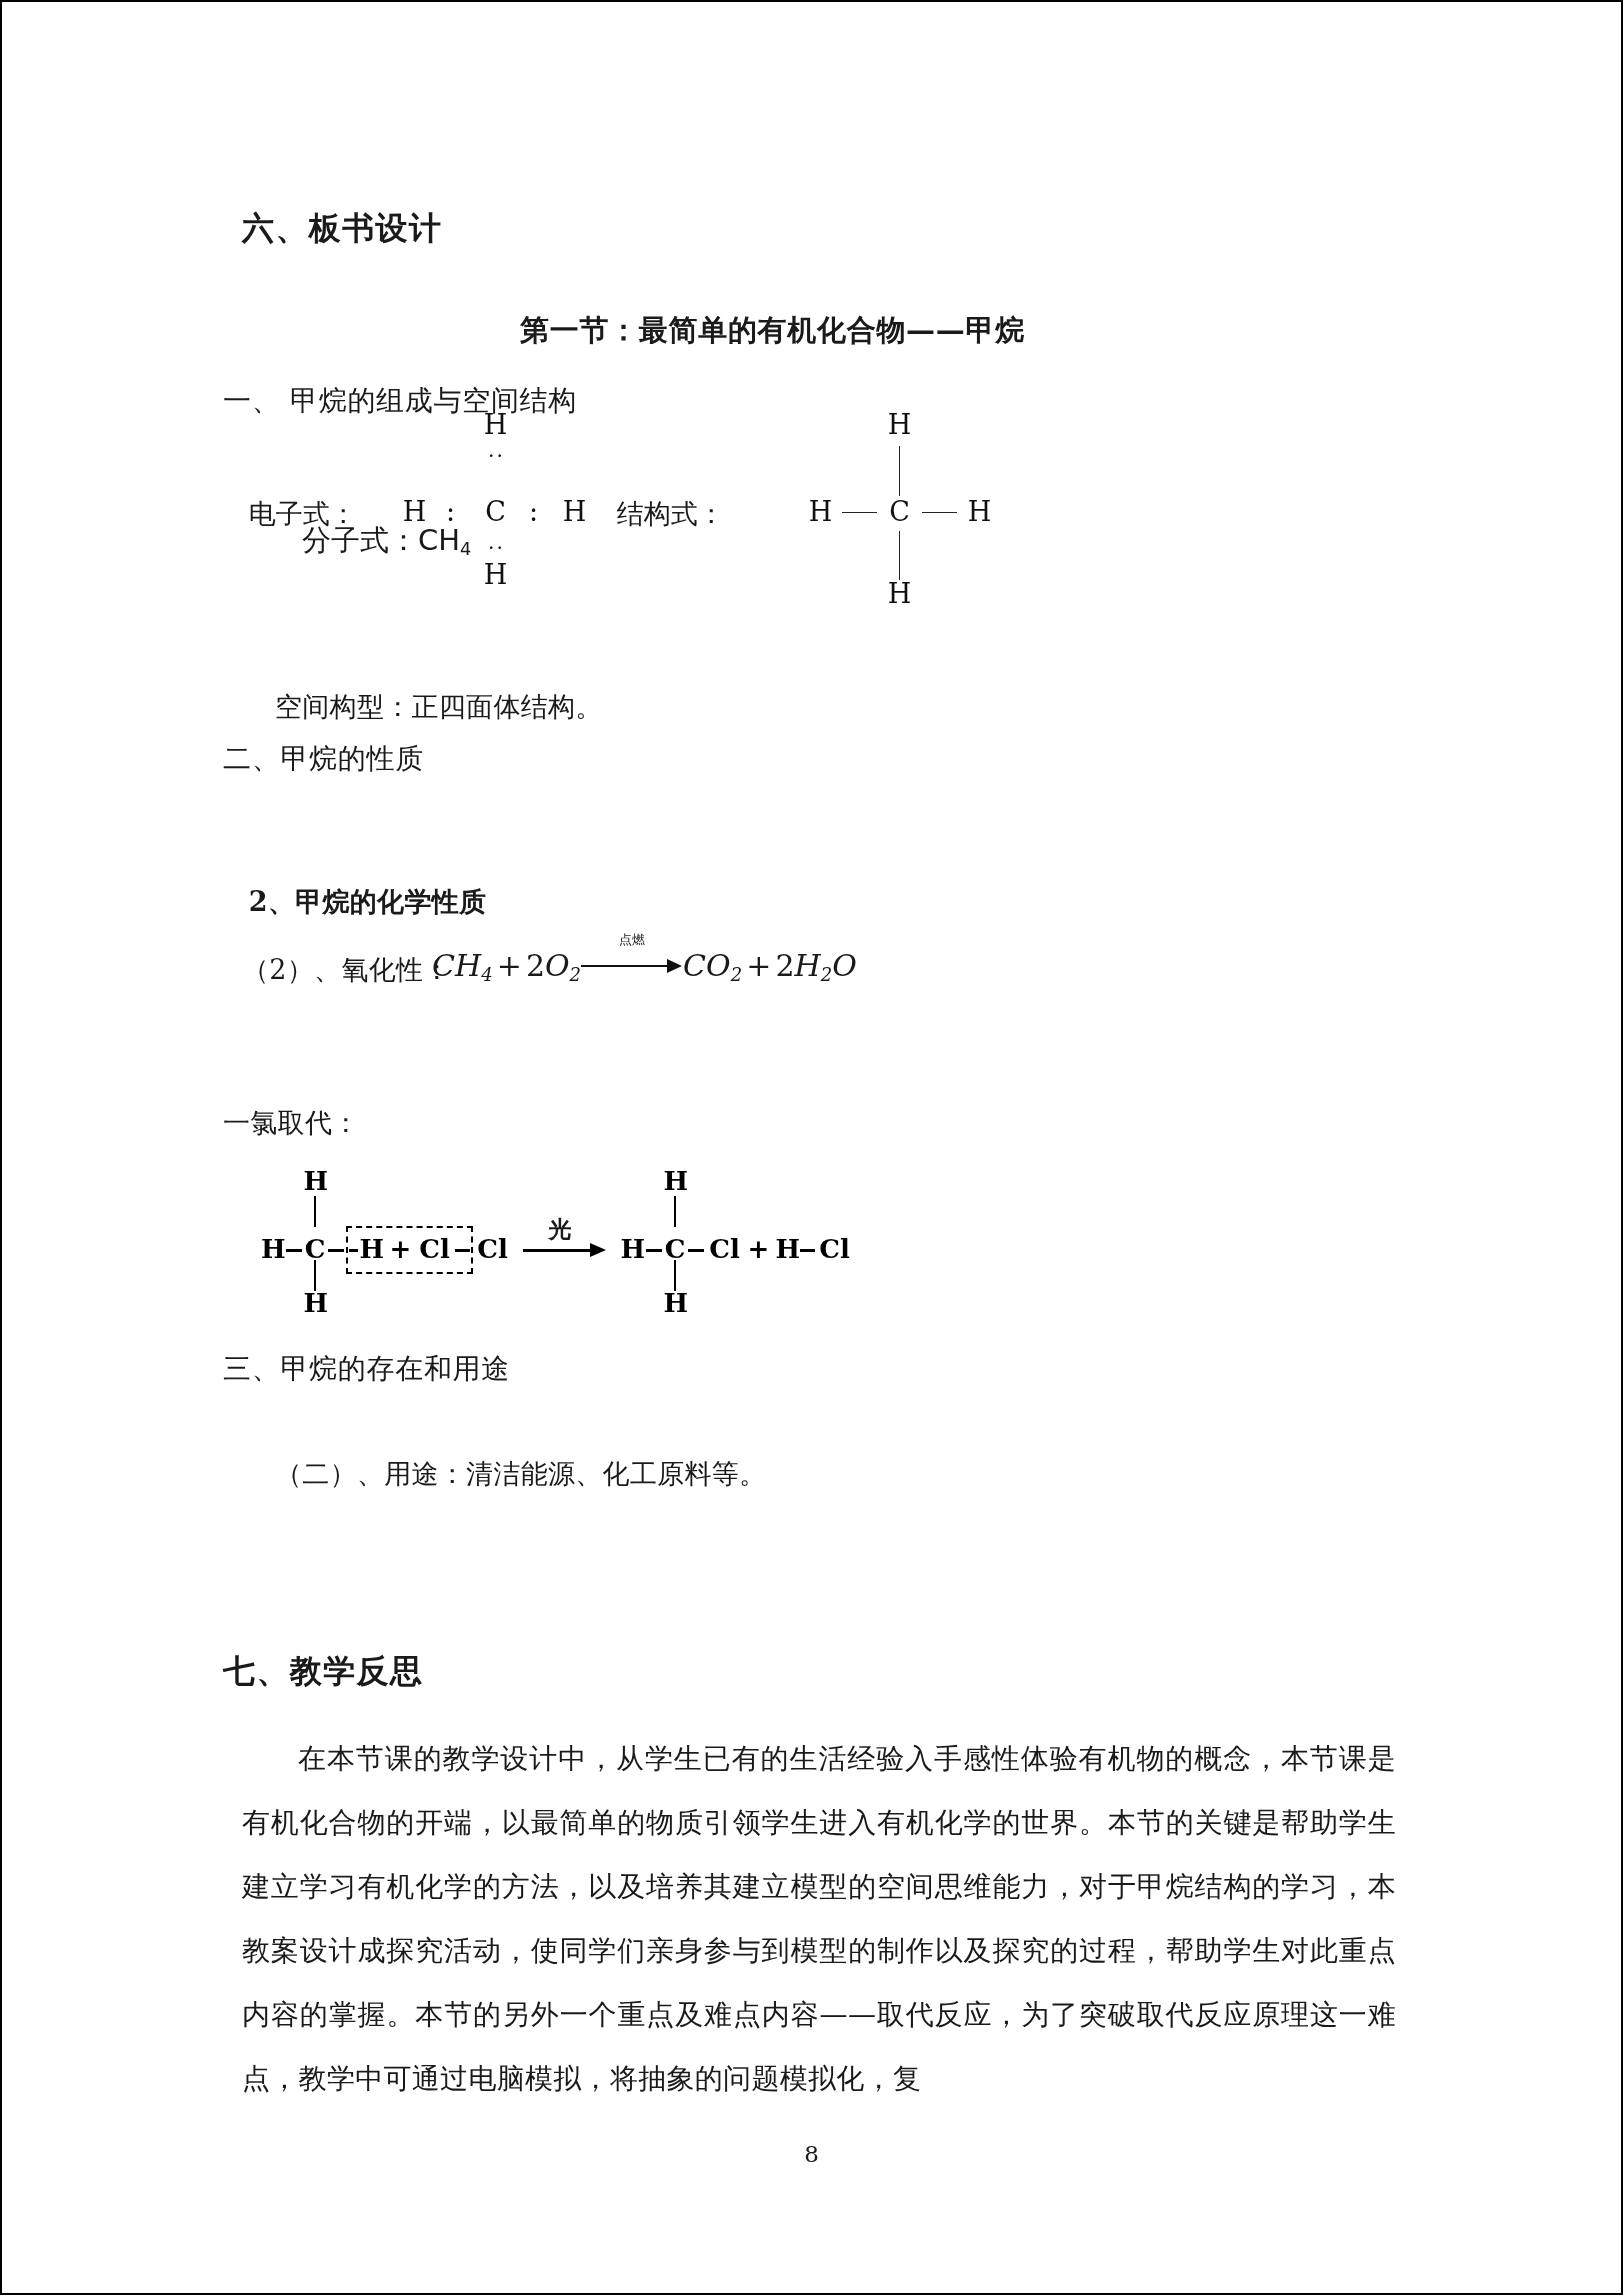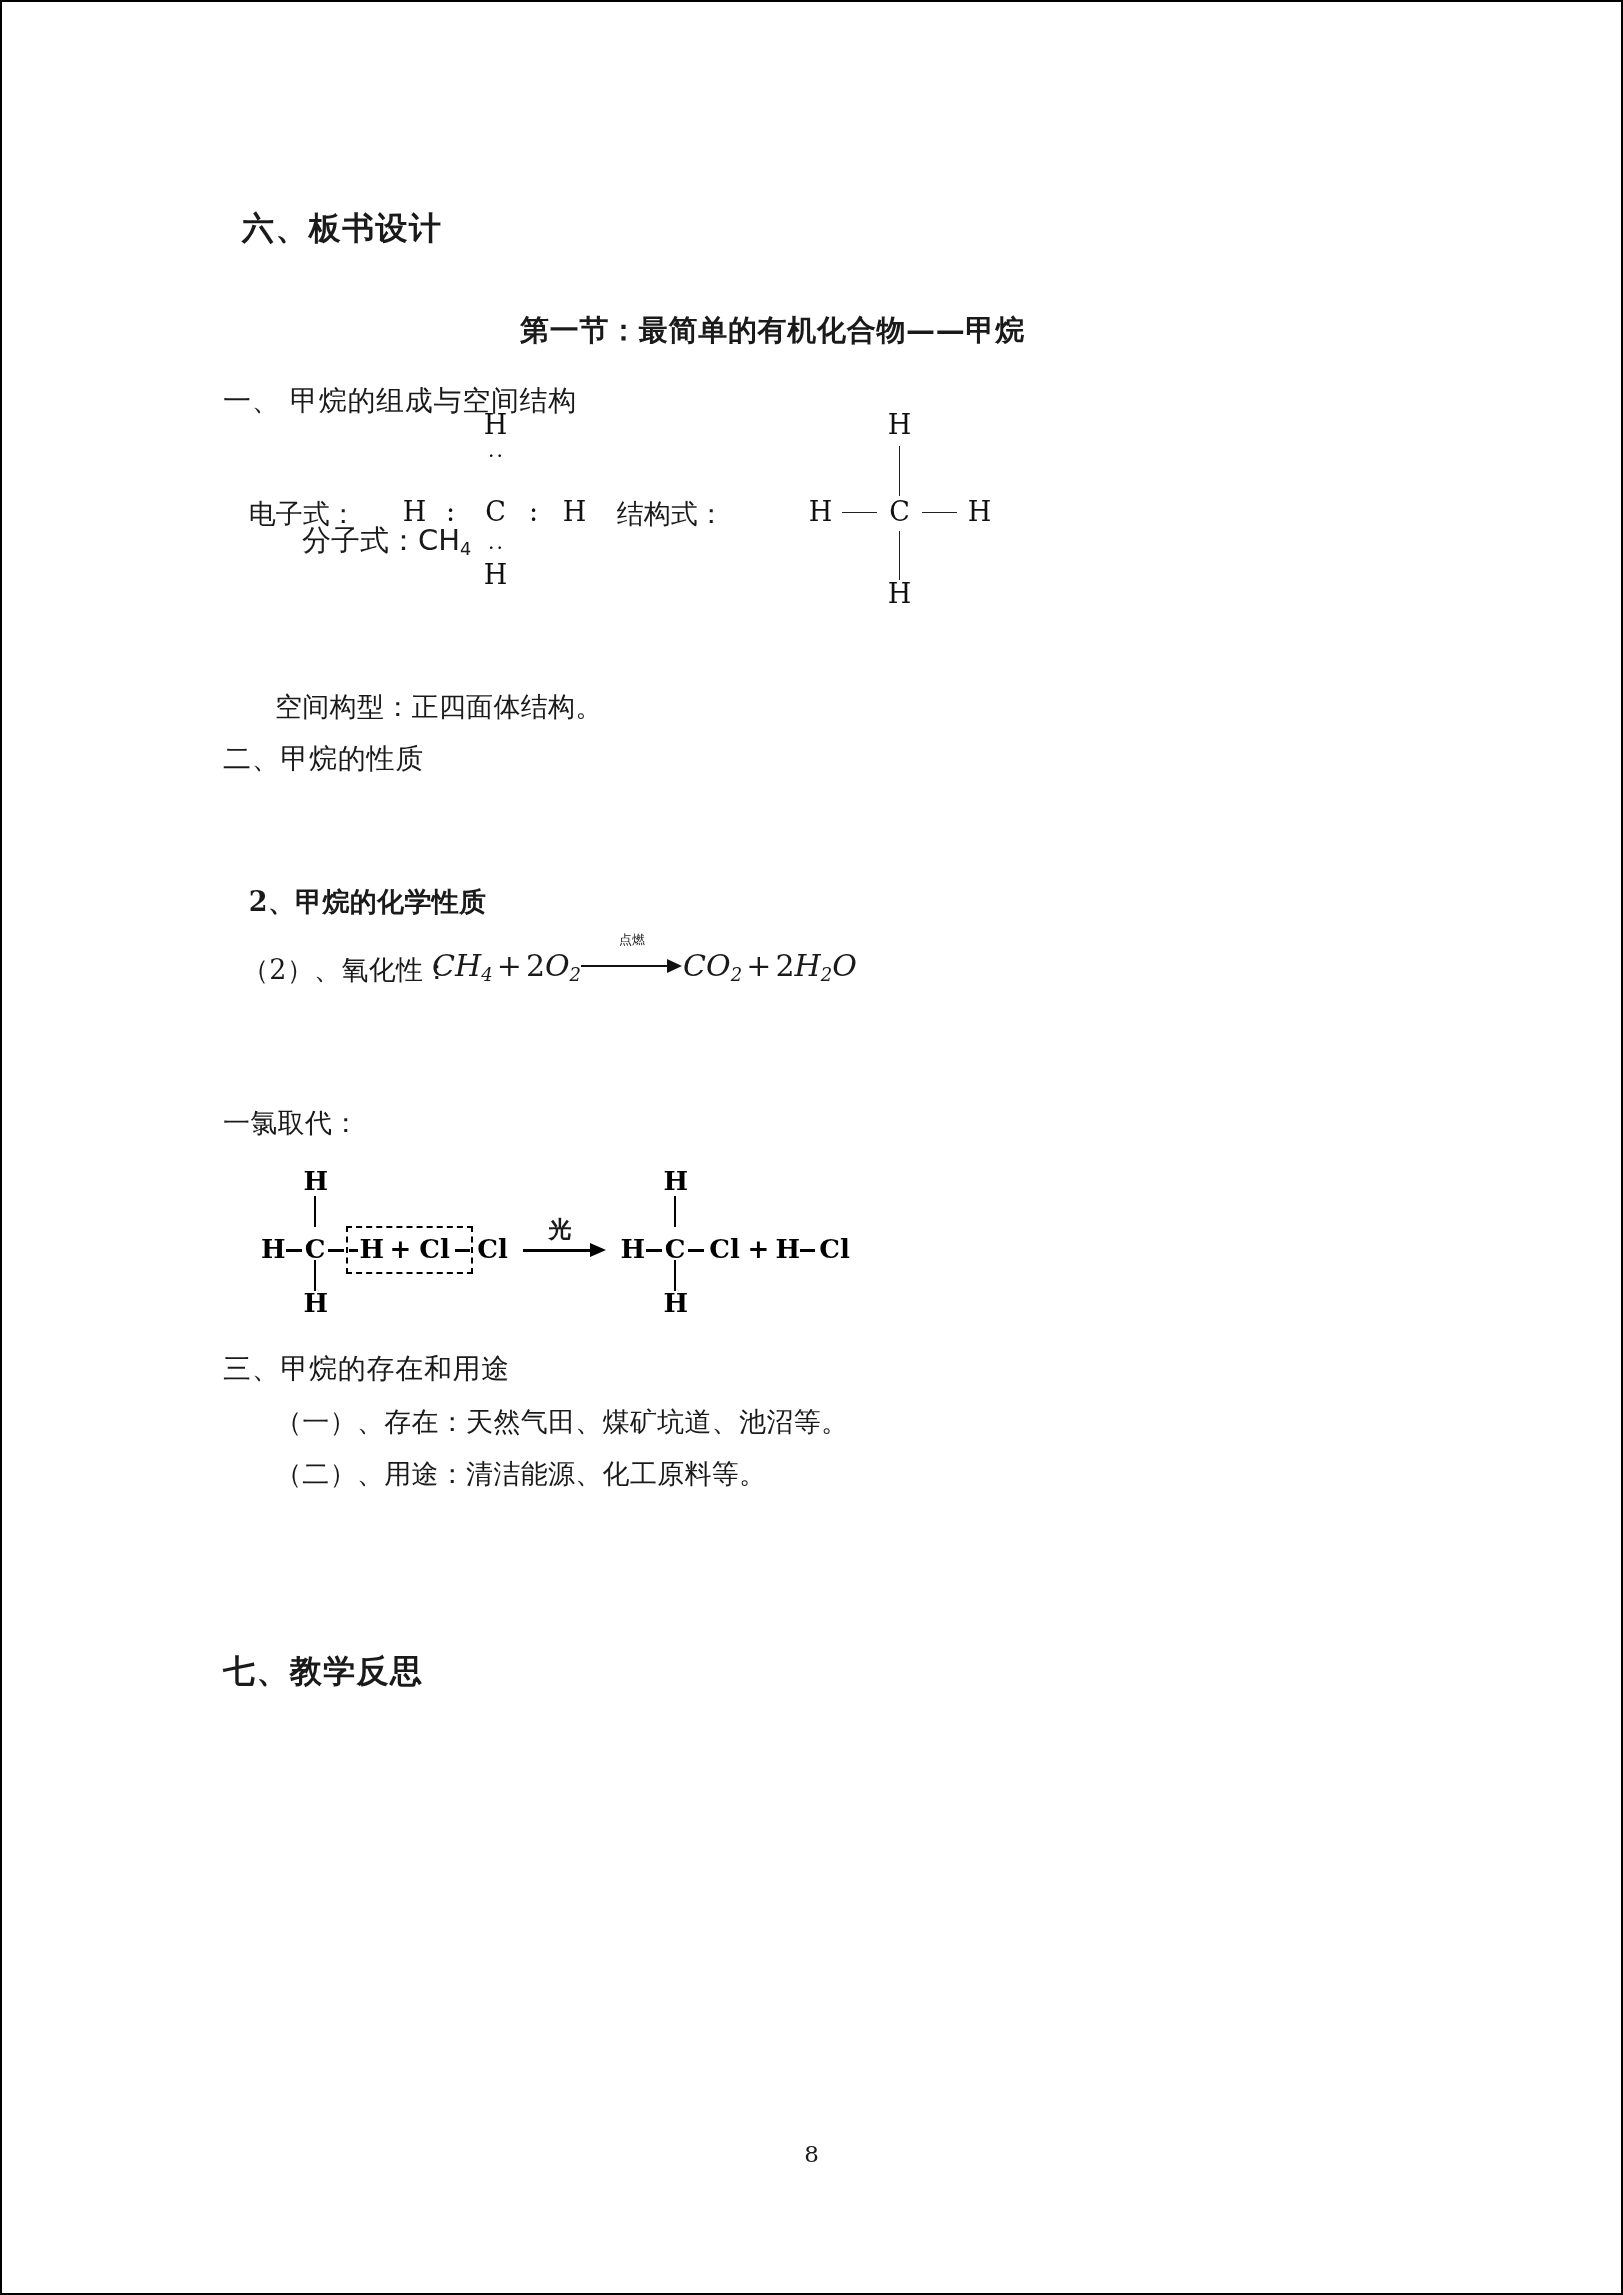--- a/index.html
+++ b/index.html
@@ -348,24 +348,24 @@
       <div class="a" style="left:408px; top:136px; width:23px;">H</div>
 
       <div class="a" style="left:492px; top:82px; width:20.5px;">+</div>
       <div class="a" style="left:520px; top:82px; width:23px;">H</div>
       <div class="bondh" style="left:544px; top:95px; width:15px;"></div>
       <div class="a" style="left:560px; top:82px; width:38px;">Cl</div>
     </div>
 
     <div class="blk h-sec" style="left:-19px; top:1353px;">三、甲烷的存在和用途</div>
 
-    <div class="blk body-txt" style="left:33px; top:1406px;">（一）、存在：天然气田、煤矿坑道、池沼等。</div>
 
     <div class="blk body-txt" style="left:33px; top:1458px;">（二）、用途：清洁能源、化工原料等。</div>
 
     <div class="blk h-main" style="left:-19px; top:1653px;">七、教学反思</div>
 
+    <div class="para" style="left:0px; top:1725px; width:1154px;">在本节课的教学设计中，从学生已有的生活经验入手感性体验有机物的概念，本节课是有机化合物的开端，以最简单的物质引领学生进入有机化学的世界。本节的关键是帮助学生建立学习有机化学的方法，以及培养其建立模型的空间思维能力，对于甲烷结构的学习，本教案设计成探究活动，使同学们亲身参与到模型的制作以及探究的过程，帮助学生对此重点内容的掌握。本节的另外一个重点及难点内容——取代反应，为了突破取代反应原理这一难点，教学中可通过电脑模拟，将抽象的问题模拟化，复</div>
 
   </div>
 
   <div class="pagenum" style="left:0px; top:2139px;">8</div>
 </div>
 
 
 </body></html>

